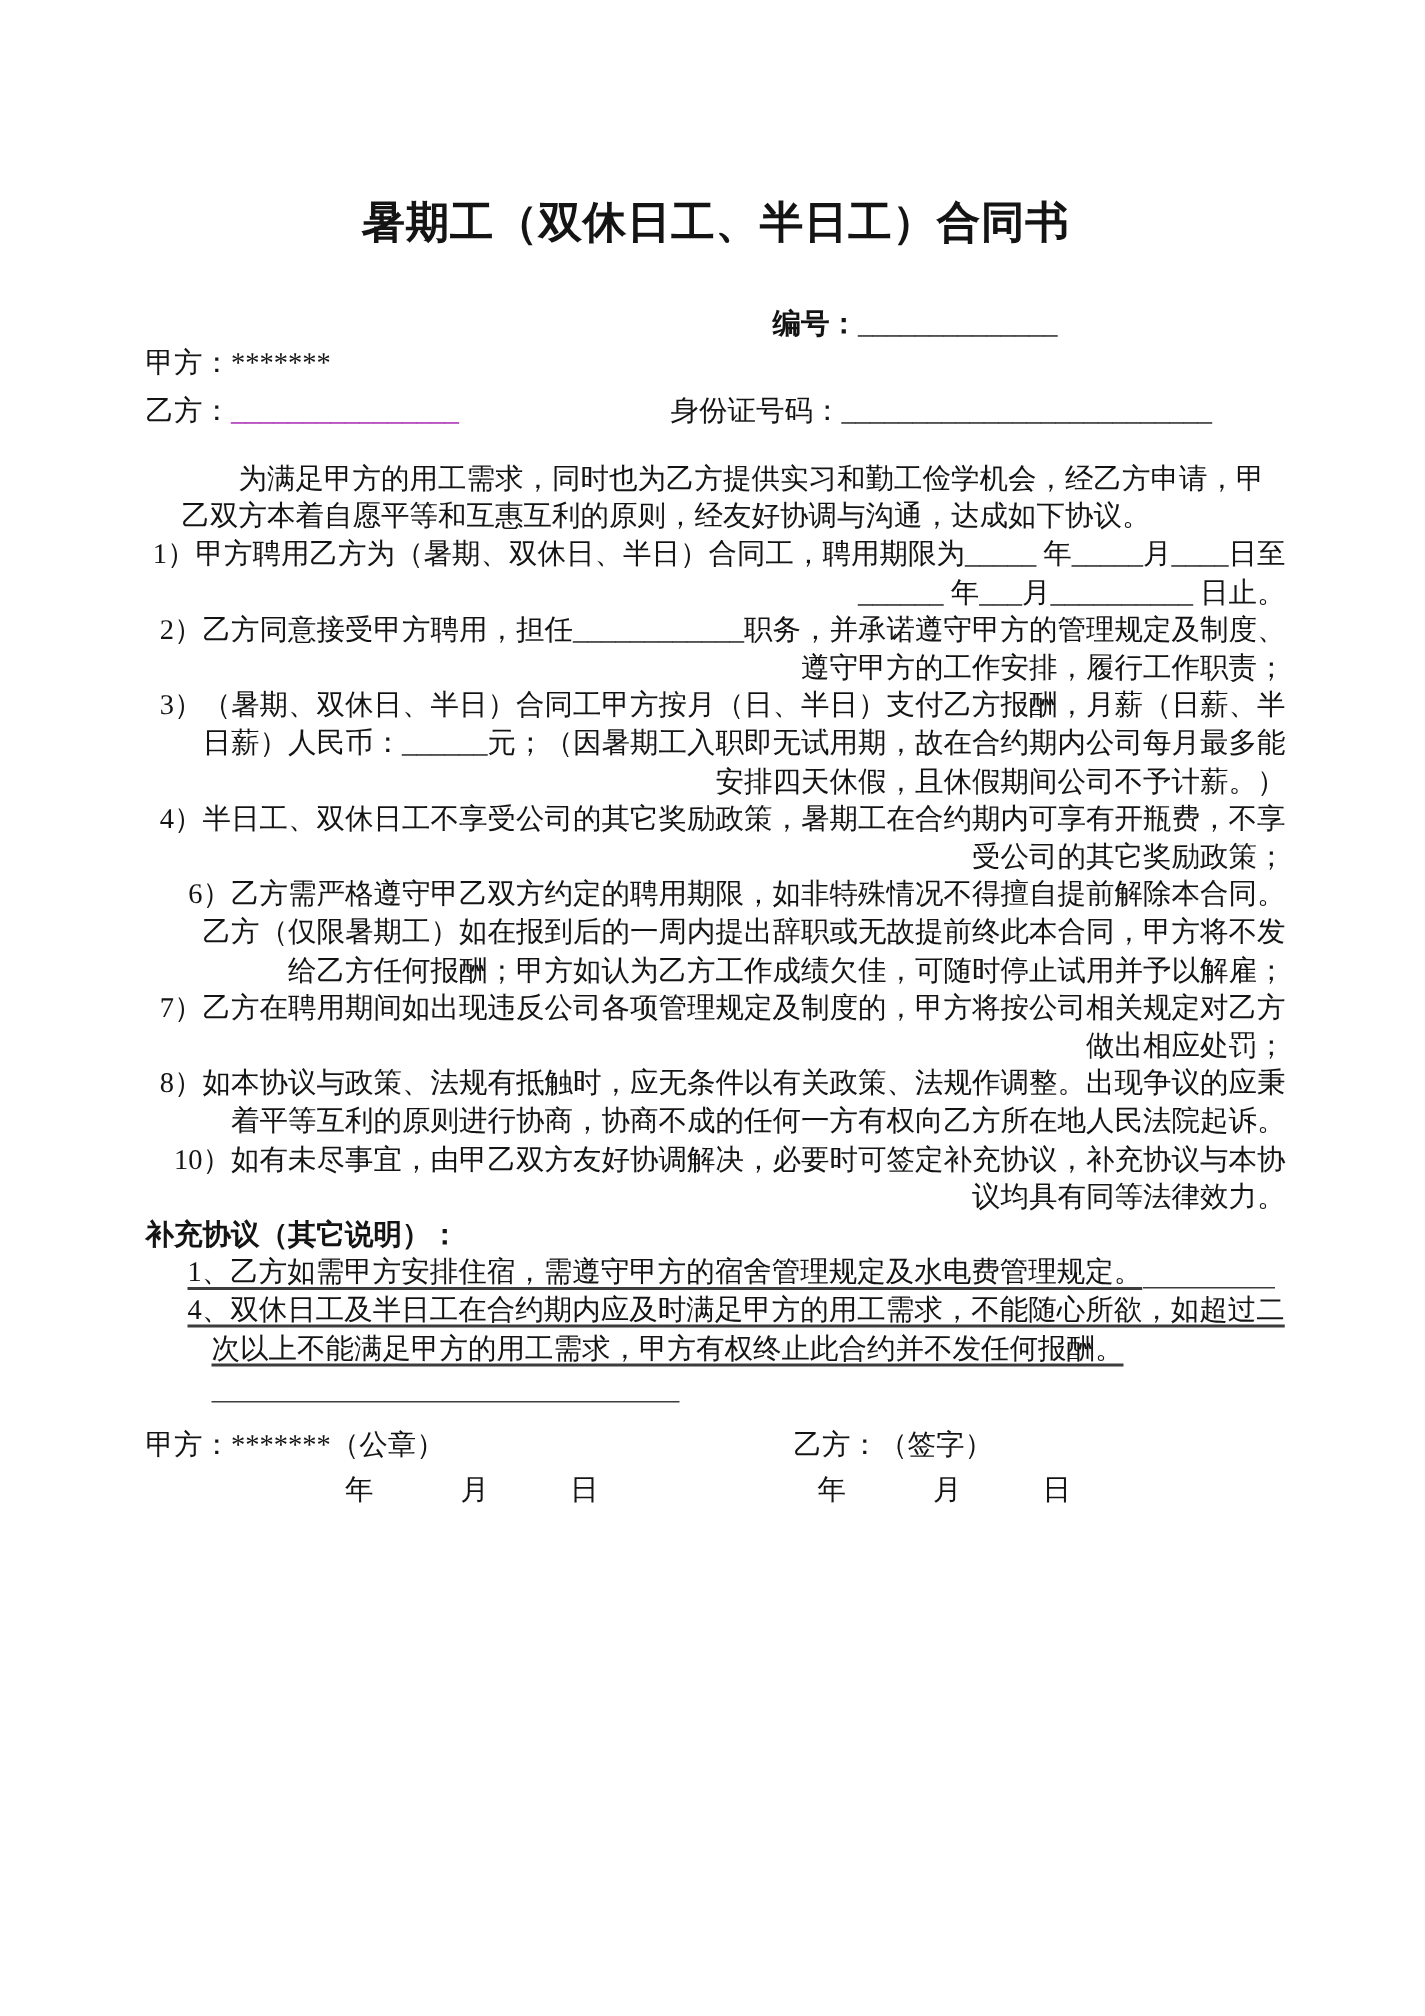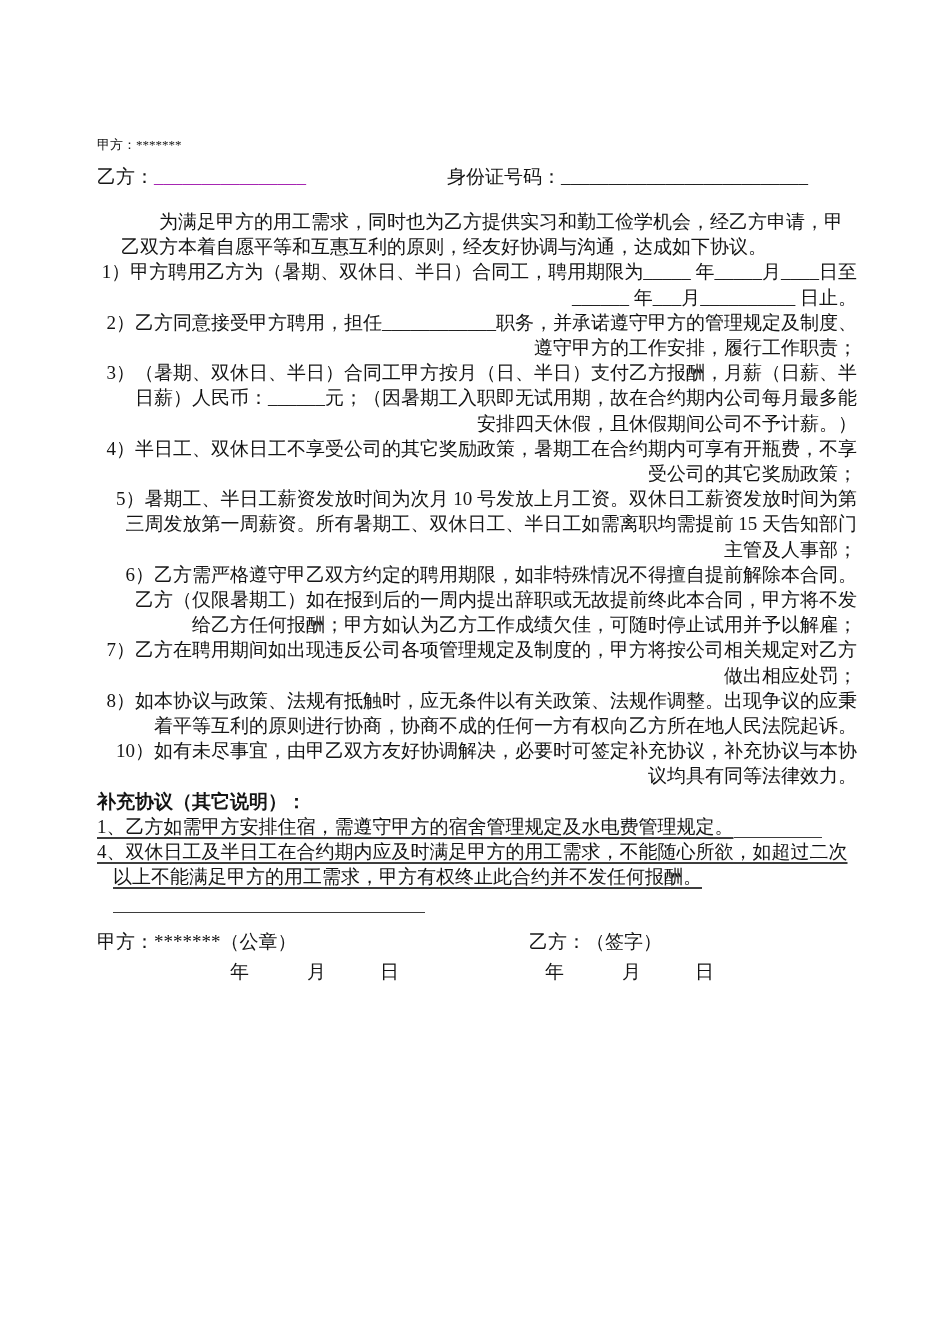--- a/index.html
+++ b/index.html
@@ -13,29 +13,29 @@
   }
   .content{padding:132px 93px 0 97px;}
   .title{
     font-size:29px;font-weight:bold;text-align:center;
     line-height:34px;letter-spacing:0.5px;white-space:nowrap;
   }
   .serial-row{margin-top:38px;padding-left:418px;font-size:19px;line-height:26px;white-space:nowrap;}
   .serial-label{font-weight:bold;}
   .blank{letter-spacing:0;}
   .blank-gray{color:#a21caf;}
-  .party-a-row{font-size:13px;line-height:26px;}
+  .party-a-row{font-size:19px;line-height:26px;}
   .party-b-row{position:relative;margin-top:6px;font-size:19px;line-height:26px;height:26px;}
   .id-part{position:absolute;left:350px;top:0;white-space:nowrap;}
   .body{margin-top:19px;font-size:19px;line-height:25.2px;word-break:break-all;}
   .intro{text-indent:2em;margin-left:24px;}
   .item{padding-left:20px;text-indent:-16px;text-align:right;}
   .item .txt{white-space:pre-wrap;}
   .supp-heading{margin-top:0;font-weight:bold;}
-  .supp{padding-left:16px;text-indent:-16px;}
+  .supp{padding-left:16px;text-indent:-16px;margin-left:28px;}
   .u{
     text-decoration:underline;
     text-decoration-color:#3d3d3d;
     text-decoration-thickness:1.5px;
     text-underline-offset:4px;
     white-space:pre-wrap;
   }
   .uext{display:inline-block;border-bottom:1.5px solid #3d3d3d;height:1em;vertical-align:-5px;}
   .ext-a{width:88px;}
   .ext-b{width:312px;}
@@ -45,42 +45,45 @@
   .date-row span{position:absolute;top:0;}
   .y1{left:133px;} .m1{left:210px;} .d1{left:283px;}
   .y2{left:448px;} .m2{left:525px;} .d2{left:598px;}
 </style>
 </head>
 <body>
 
 <div class="page">
   <div class="content">
 
+    <div class="title">暑期工（双休日工、半日工）合同书</div>
 
+    <div class="serial-row">
+      <span class="serial-label">编号：</span><span class="blank">______________</span>
+    </div>
 
     <div class="party-a-row">
       <span>甲方：</span><span>*******</span>
     </div>
 
     <div class="party-b-row">
       <span>乙方：</span><span class="blank blank-gray">________________</span>
       <span class="id-part">
         <span>身份证号码：</span><span class="blank">__________________________</span>
       </span>
     </div>
 
     <div class="body">
 
       <div class="intro">为满足甲方的用工需求，同时也为乙方提供实习和勤工俭学机会，经乙方申请，甲乙双方本着自愿平等和互惠互利的原则，经友好协调与沟通，达成如下协议。</div>
 
       <div class="item"><span class="num">1）</span><span class="txt">甲方聘用乙方为（暑期、双休日、半日）合同工，聘用期限为_____ 年_____月____日至______ 年___月__________ 日止。</span></div>
       <div class="item"><span class="num">2）</span><span class="txt">乙方同意接受甲方聘用，担任____________职务，并承诺遵守甲方的管理规定及制度、遵守甲方的工作安排，履行工作职责；</span></div>
       <div class="item"><span class="num">3）</span><span class="txt">（暑期、双休日、半日）合同工甲方按月（日、半日）支付乙方报酬，月薪（日薪、半日薪）人民币：______元；（因暑期工入职即无试用期，故在合约期内公司每月最多能安排四天休假，且休假期间公司不予计薪。）</span></div>
       <div class="item"><span class="num">4）</span><span class="txt">半日工、双休日工不享受公司的其它奖励政策，暑期工在合约期内可享有开瓶费，不享受公司的其它奖励政策；</span></div>
-      <div class="item"><span class="num">5）</span><span class="txt">暑期工、半日工薪资发放时间为次月 10 号发放上月工资。双休日工薪资发放时间为第三周发放第一周薪资。所有暑期工、双休日工、半日工如需离职均需提前 15 天告知部门主管及人事部；</span></div>
       <div class="item"><span class="num">6）</span><span class="txt">乙方需严格遵守甲乙双方约定的聘用期限，如非特殊情况不得擅自提前解除本合同。
 乙方（仅限暑期工）如在报到后的一周内提出辞职或无故提前终此本合同，甲方将不发给乙方任何报酬；甲方如认为乙方工作成绩欠佳，可随时停止试用并予以解雇；</span></div>
       <div class="item"><span class="num">7）</span><span class="txt">乙方在聘用期间如出现违反公司各项管理规定及制度的，甲方将按公司相关规定对乙方做出相应处罚；</span></div>
       <div class="item"><span class="num">8）</span><span class="txt">如本协议与政策、法规有抵触时，应无条件以有关政策、法规作调整。出现争议的应秉着平等互利的原则进行协商，协商不成的任何一方有权向乙方所在地人民法院起诉。</span></div>
       <div class="item"><span class="num">10）</span><span class="txt">如有未尽事宜，由甲乙双方友好协调解决，必要时可签定补充协议，补充协议与本协议均具有同等法律效力。</span></div>
 
       <div class="supp-heading">补充协议（其它说明）：</div>
 
       <div class="supp"><span class="u">1、乙方如需甲方安排住宿，需遵守甲方的宿舍管理规定及水电费管理规定。</span><span class="uext ext-a"></span></div>
 

